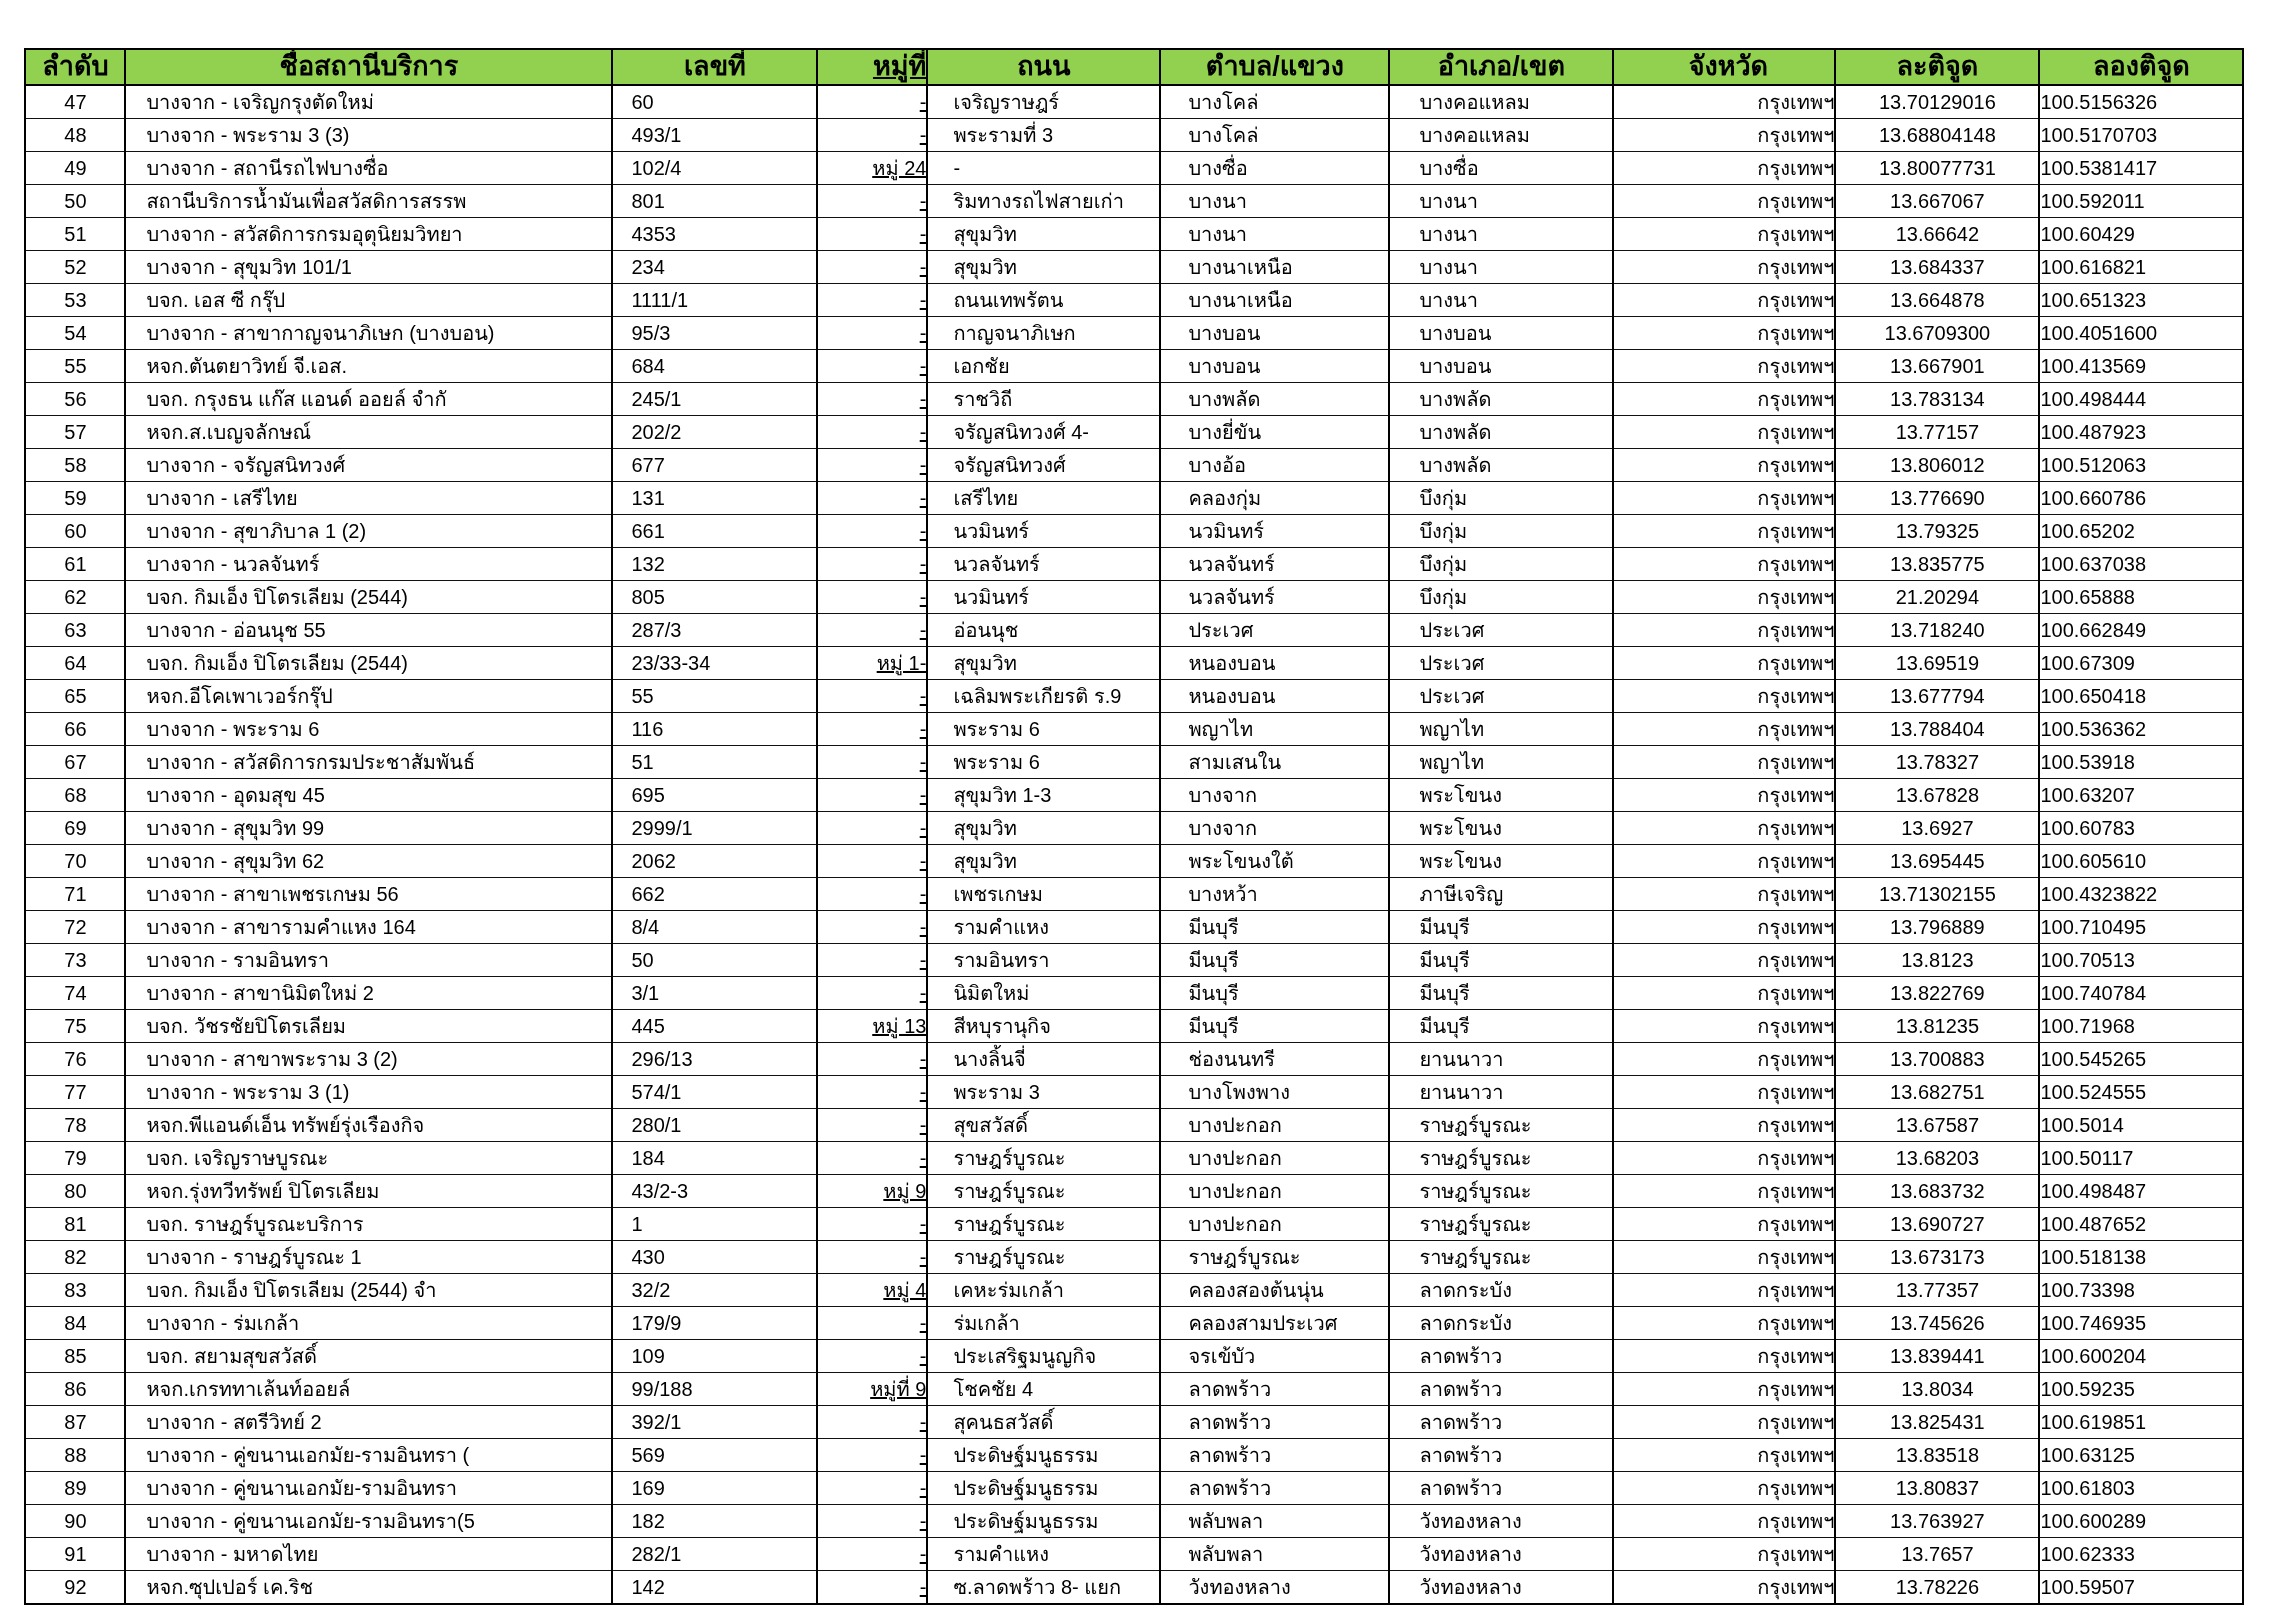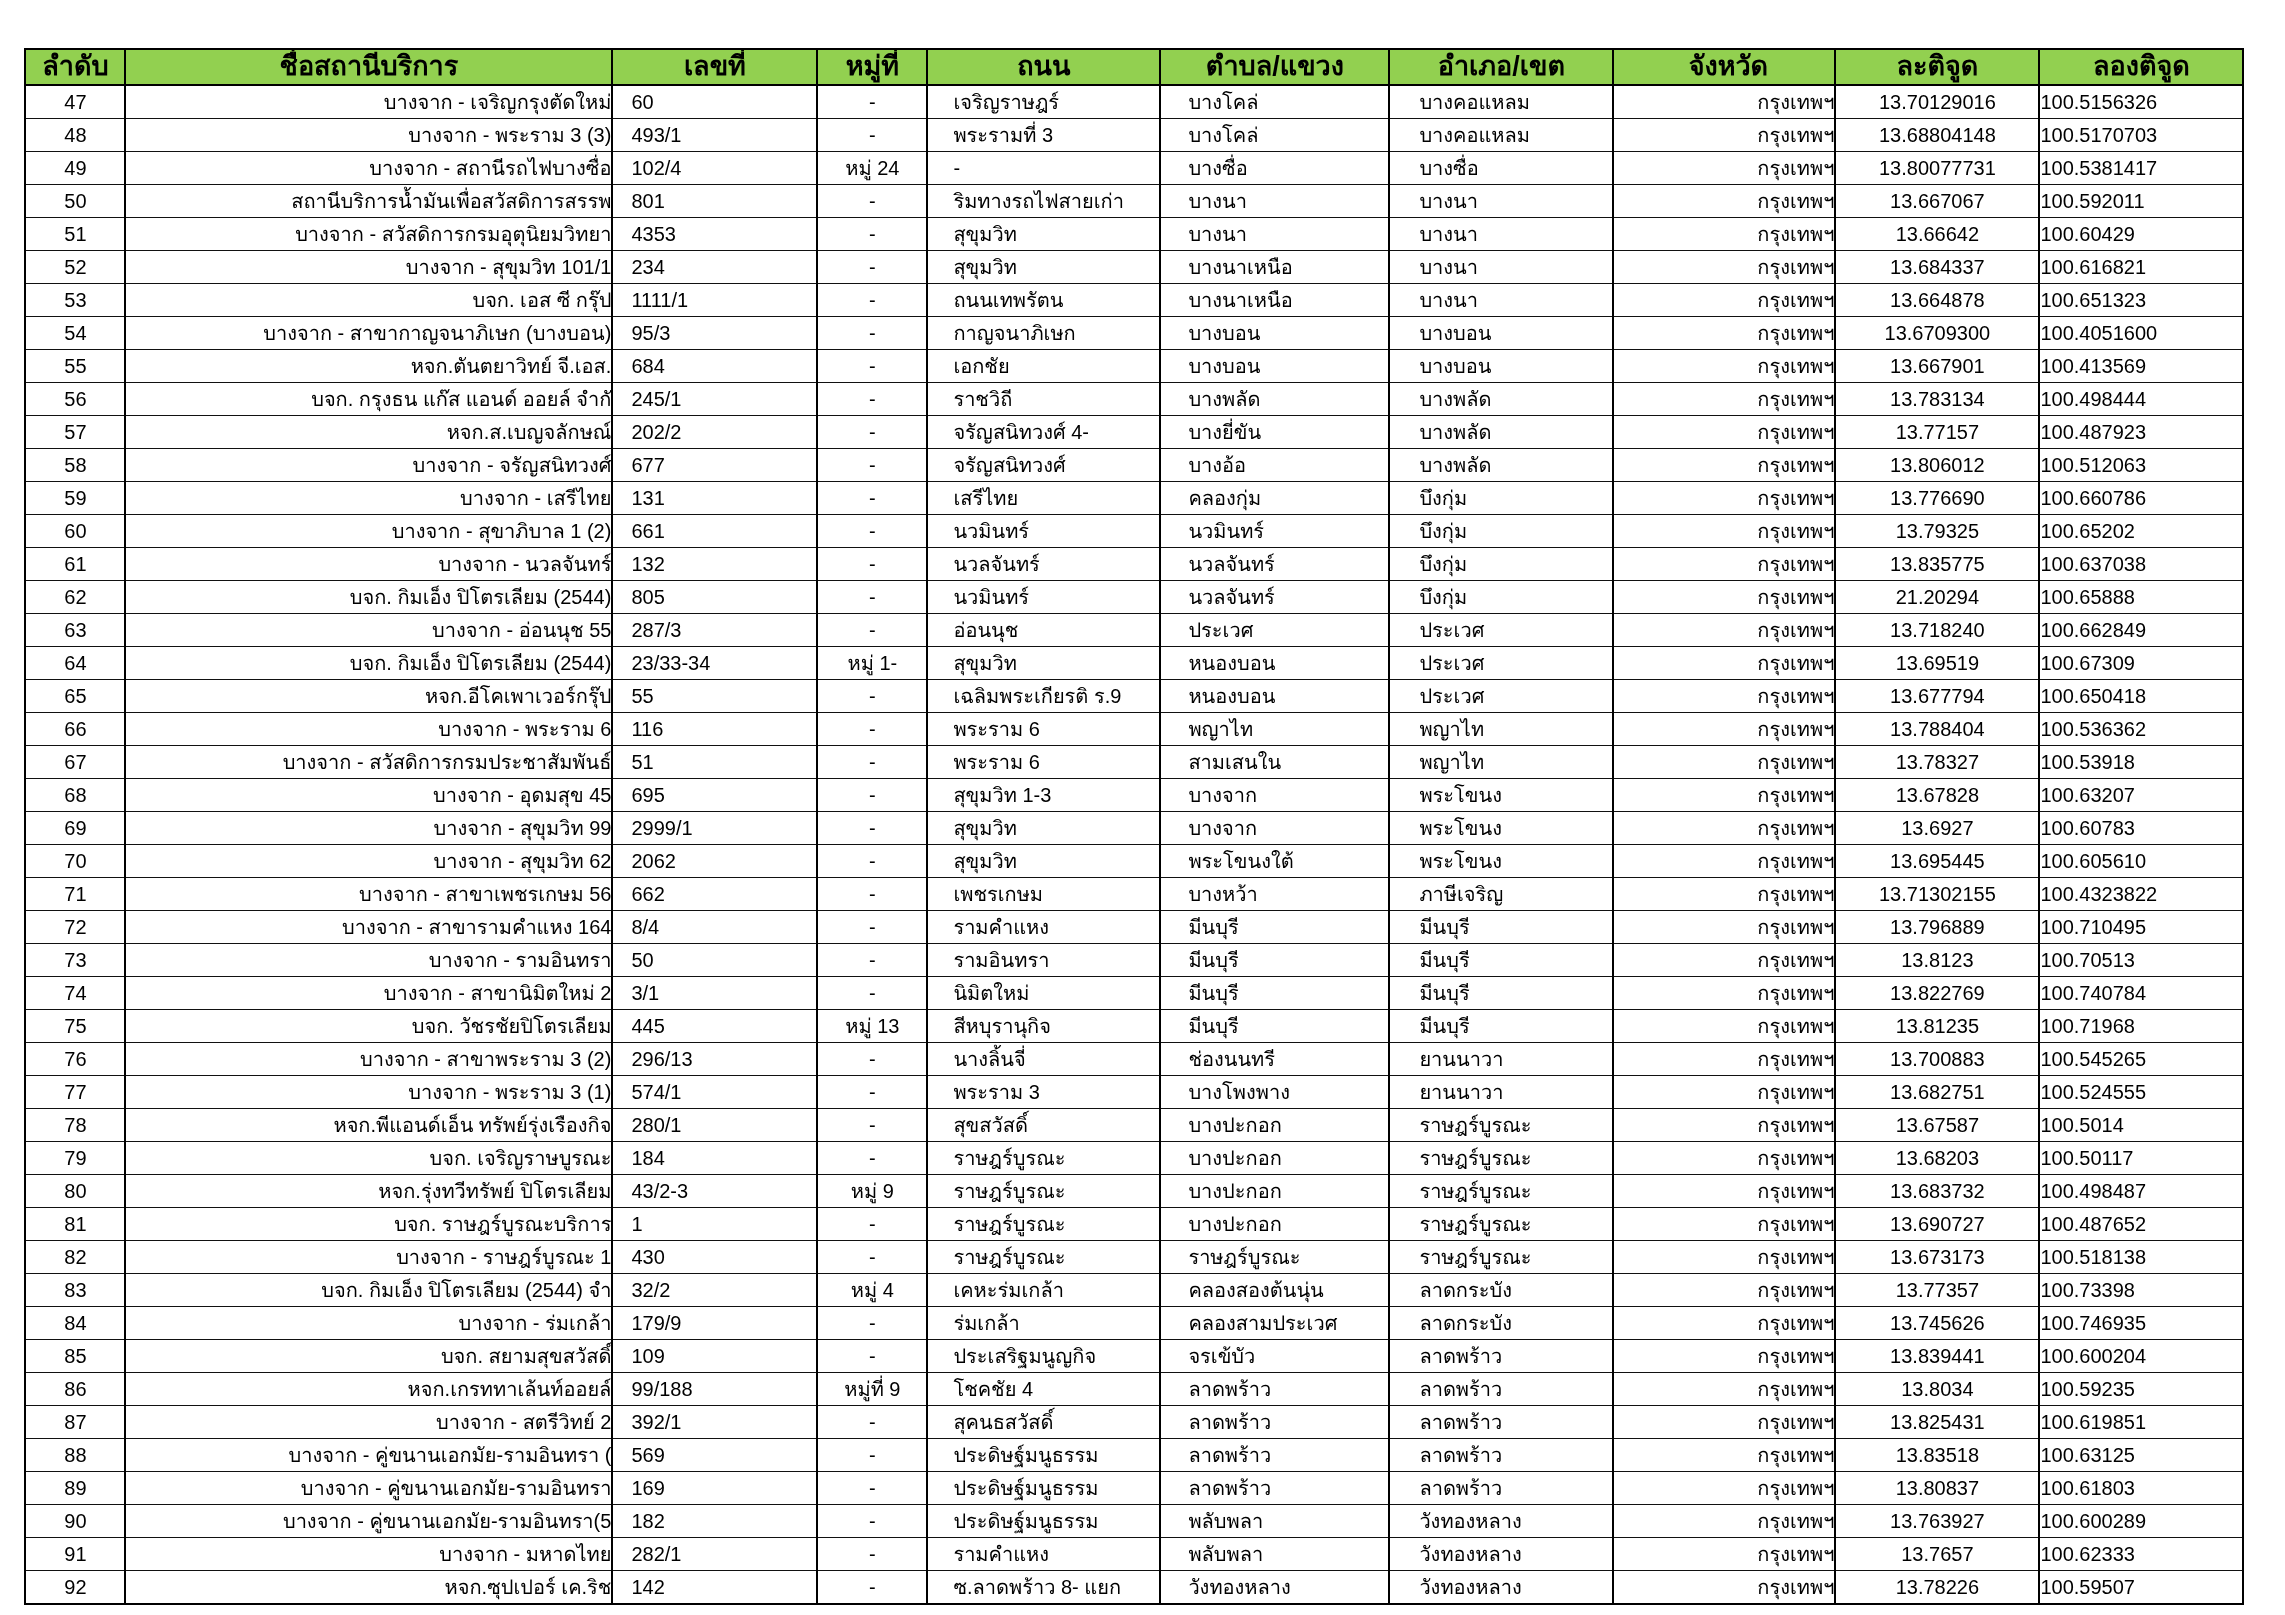--- a/index.html
+++ b/index.html
@@ -41,23 +41,23 @@
   thead th {
     background: var(--header-bg, #92D050);
     font-weight: bold;
     font-size: 27px;
     height: 34px;
     text-align: center;
     border-top: 2.7px solid #000;
     border-bottom: 2.2px solid #000;
   }
   .c-no   { text-align: center; }
-  .c-name { text-align: right; padding-left: 20px; }
+  .c-name { text-align: left; padding-left: 20px; }
   .c-addr { text-align: left; padding-left: 18px; }
-  .c-moo  { text-align: center; }
+  .c-moo  { text-align: right; text-decoration: underline; }
   .c-road { text-align: left; padding-left: 25px; }
   .c-sub  { text-align: left; padding-left: 27px; }
   .c-dist { text-align: left; padding-left: 29px; }
   .c-prov { text-align: right; padding-left: 25px; }
   .c-lat  { text-align: center; }
   .c-lon  { }
 </style>
 </head>
 <body>
 

